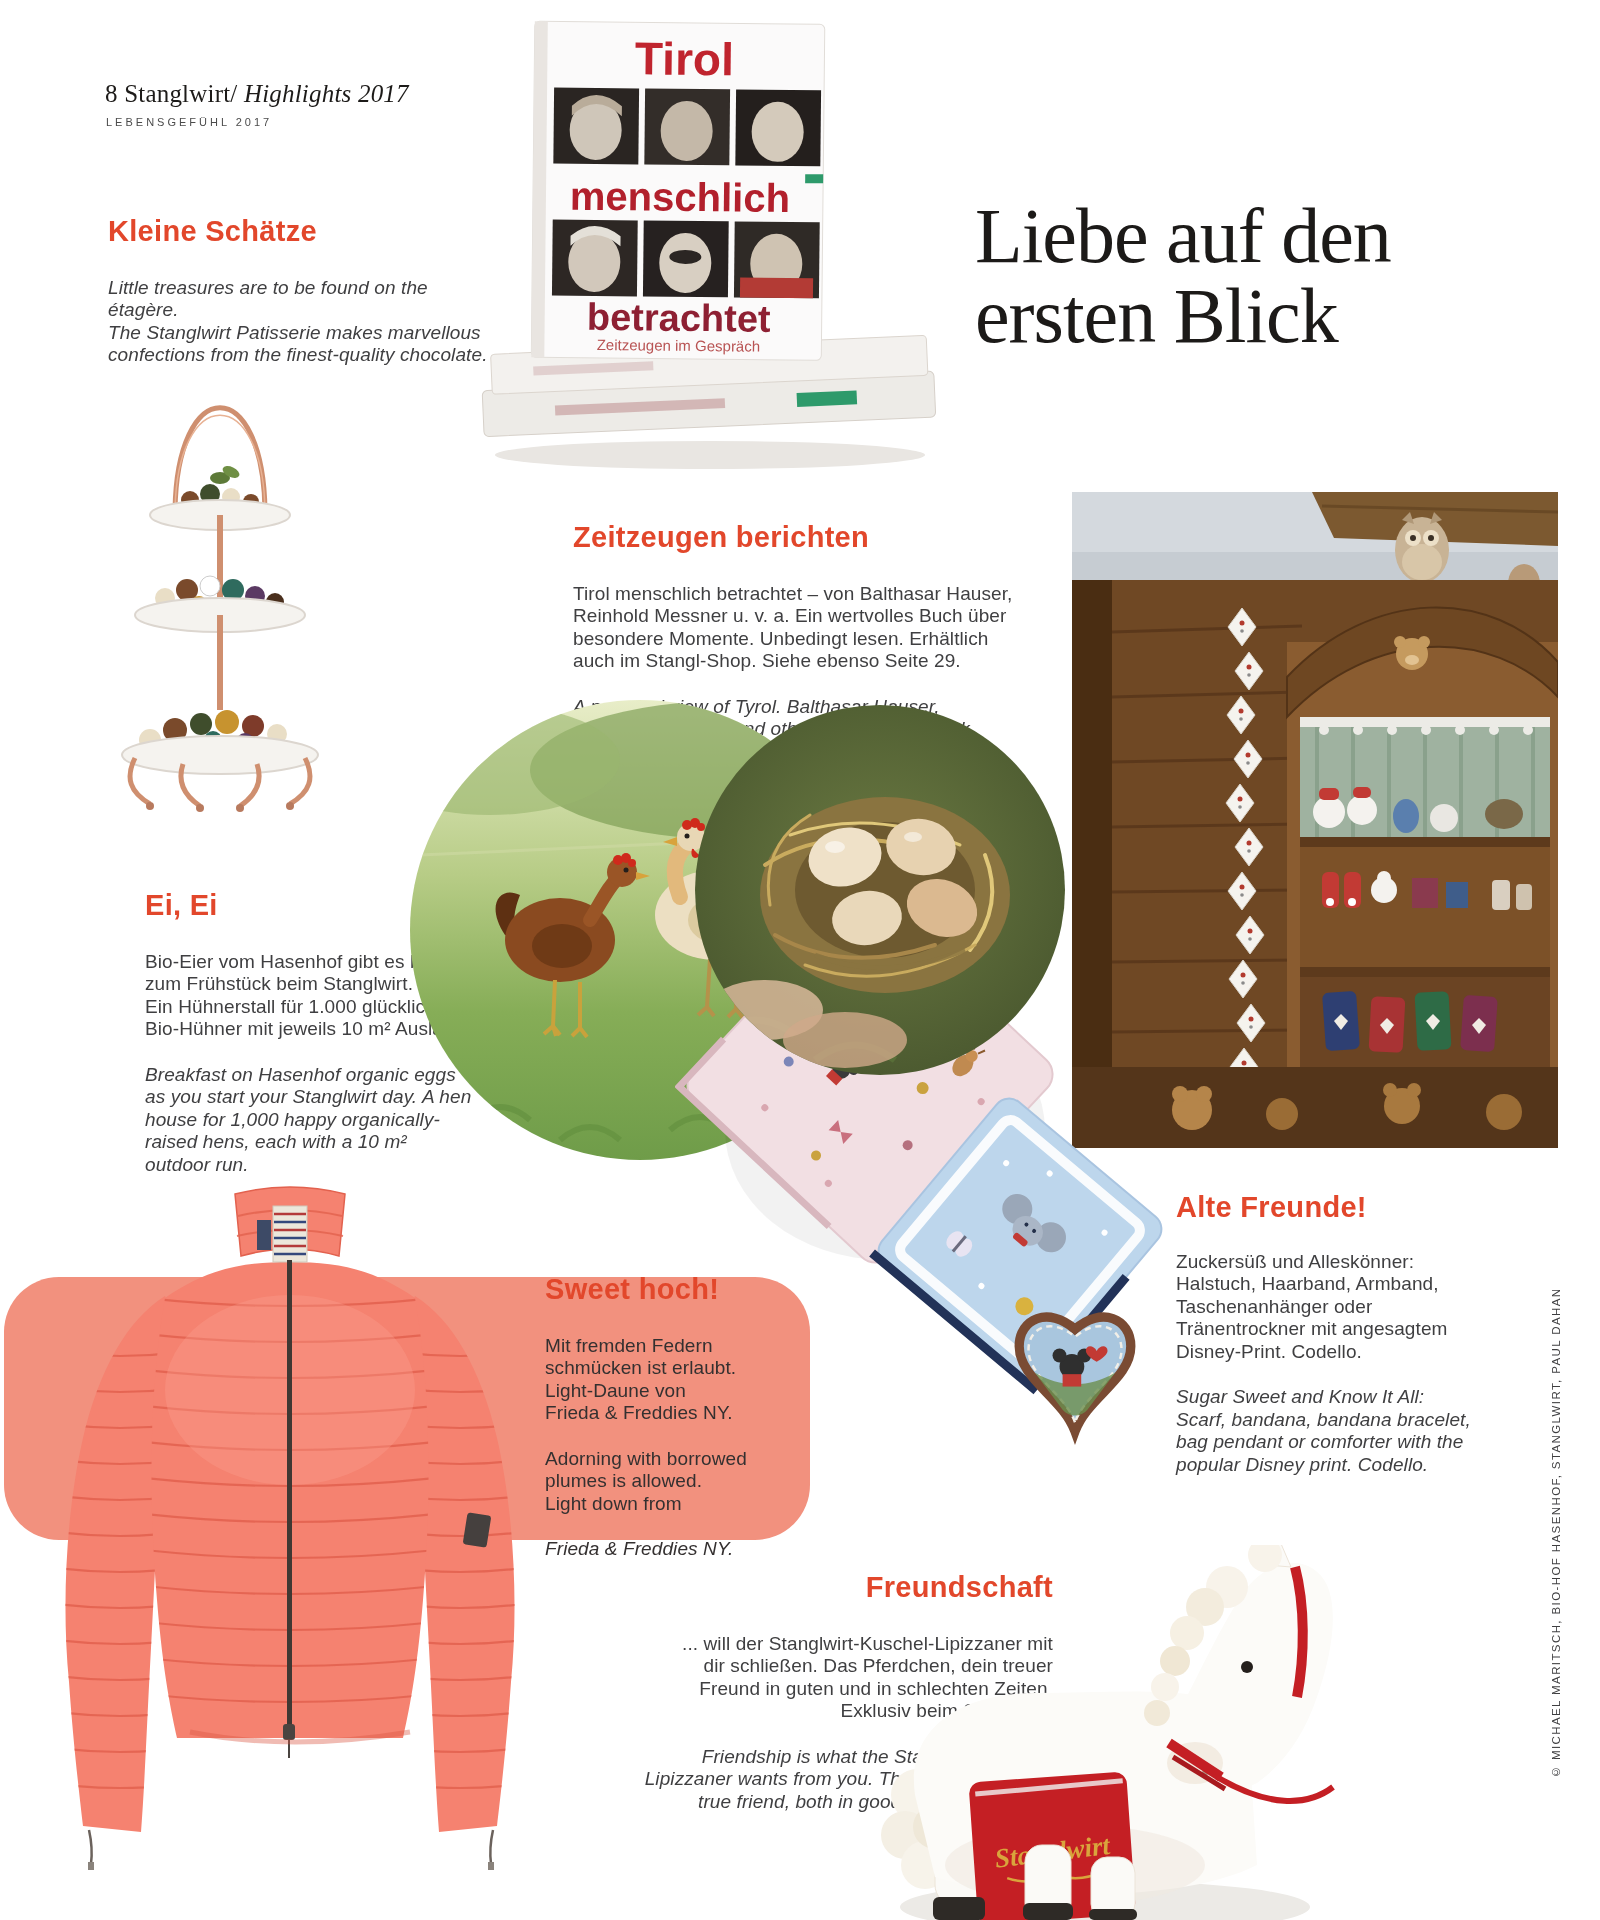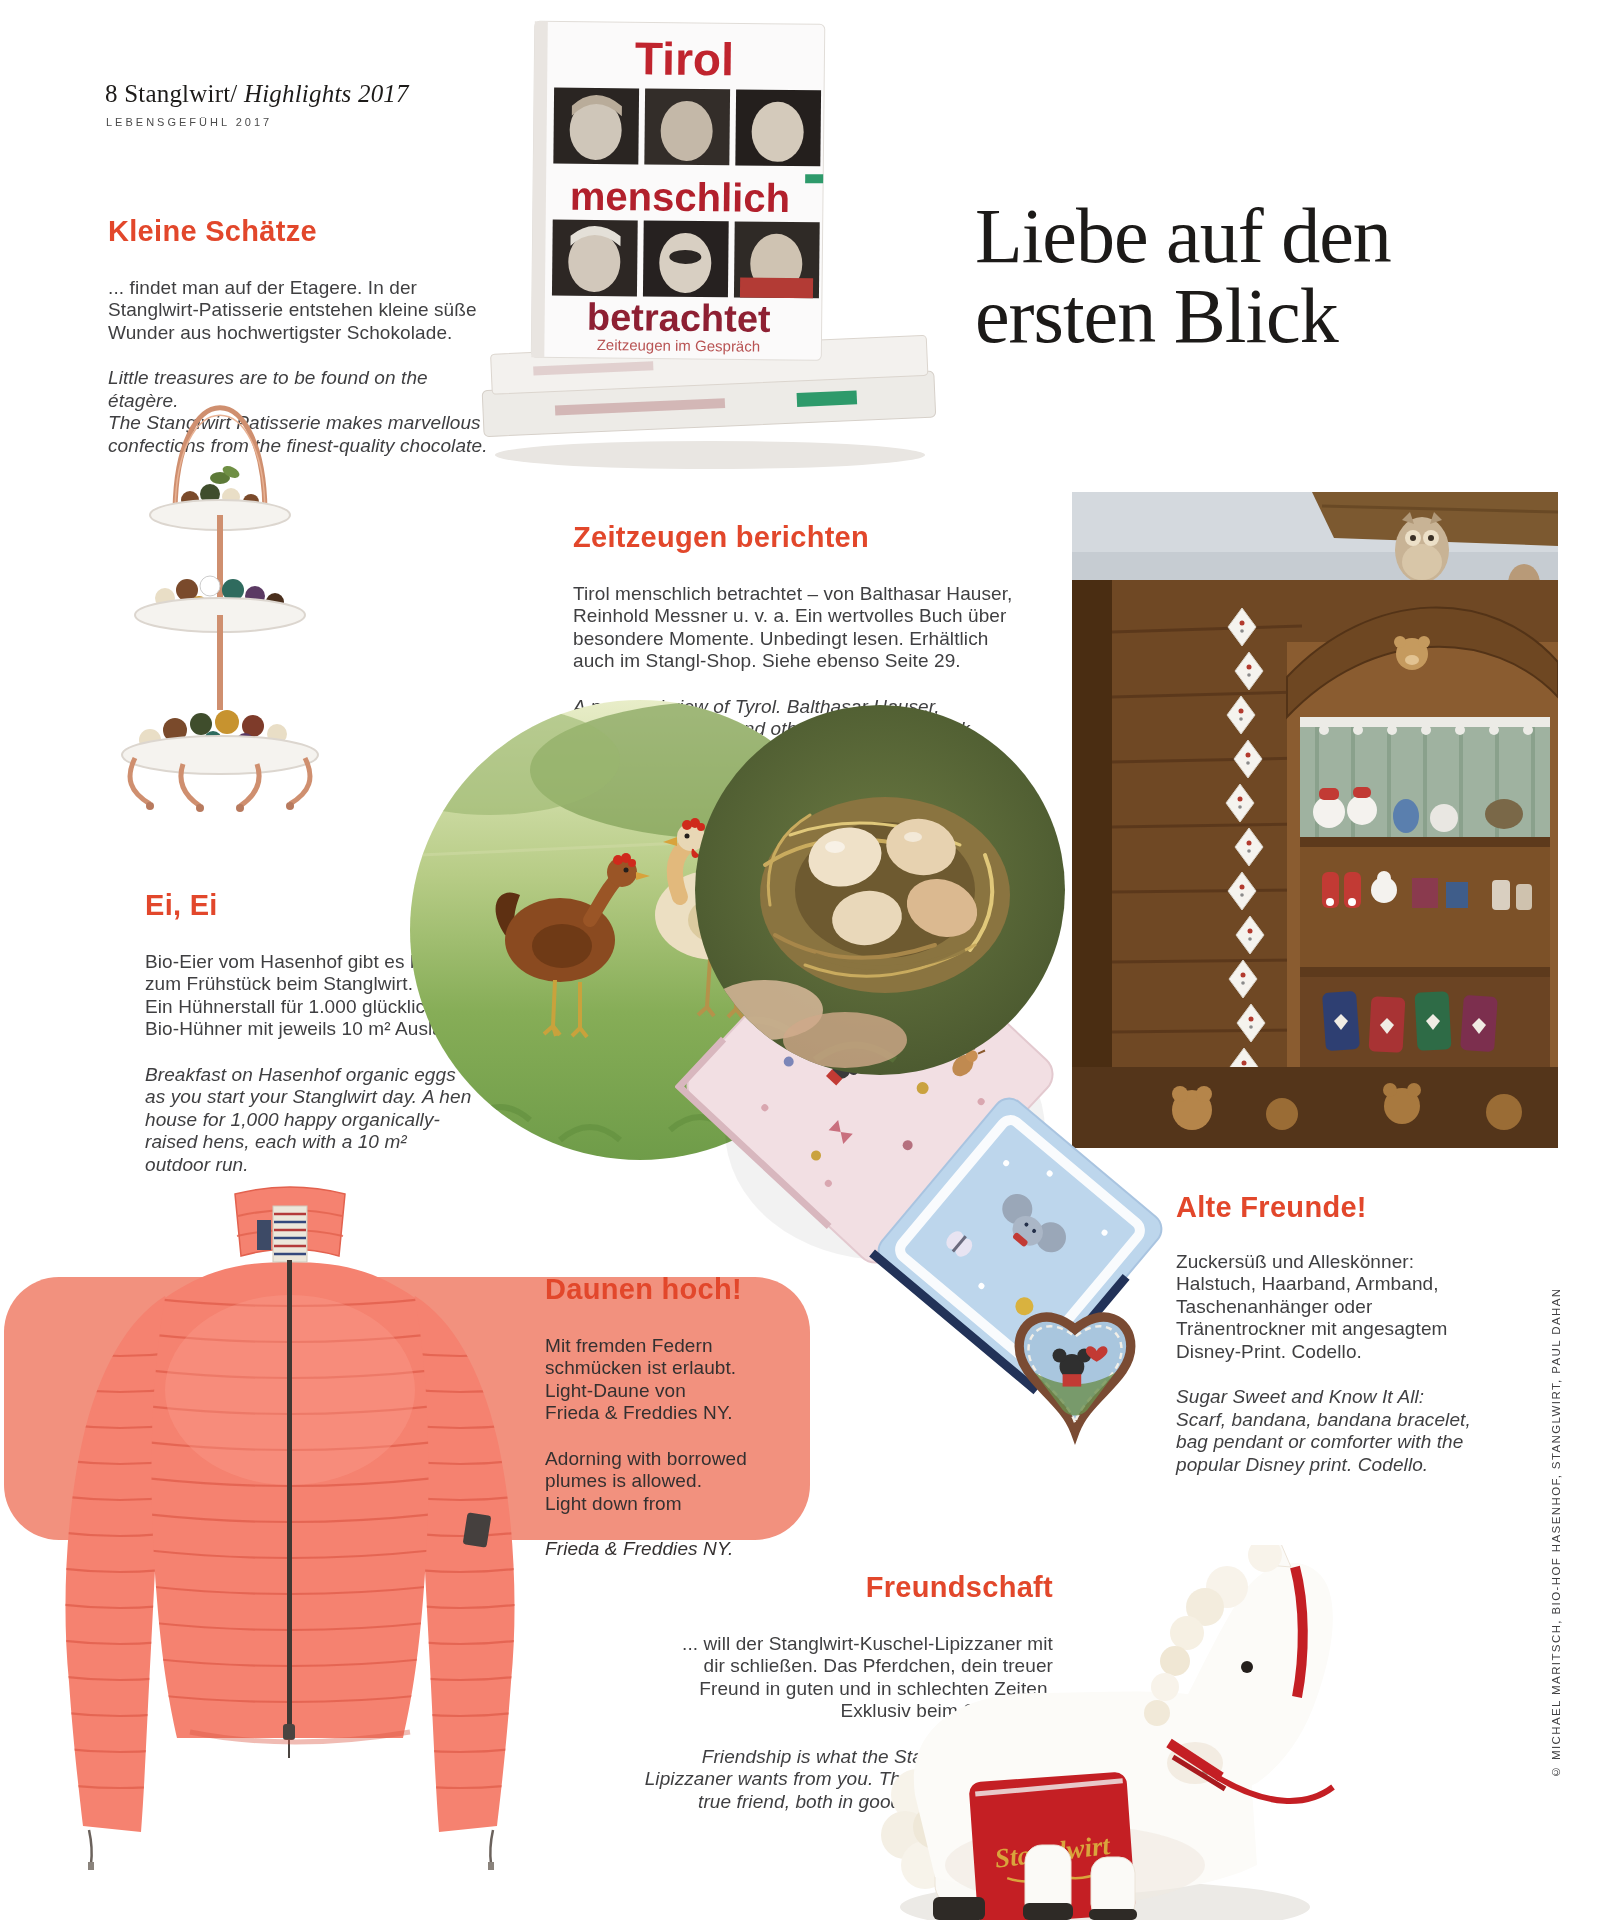--- a/index.html
+++ b/index.html
@@ -40,23 +40,20 @@
   </div>
   <div class="abs kicker" style="left:106px;top:116px;">LEBENSGEFÜHL 2017</div>
 
   <div class="abs headline" style="right:65px;top:196px;width:560px;">
     <div>Liebe auf den</div>
     <div>ersten Blick</div>
   </div>
 
   <div class="abs sec-title" style="left:108px;top:214px;">Kleine Schätze</div>
   <div class="abs body-text" style="left:108px;top:254px;width:390px;">
-    <div>... findet man auf der Etagere. In der
-Stanglwirt-Patisserie entstehen kleine süße
-Wunder aus hochwertigster Schokolade.</div>
     <div class="it">Little treasures are to be found on the étagère.
 The Stanglwirt Patisserie makes marvellous
 confections from the finest-quality chocolate.</div>
   </div>
 
   <svg class="abs" style="left:475px;top:15px;" width="470" height="460" viewBox="0 0 470 460">
     <ellipse cx="235" cy="440" rx="215" ry="14" fill="#e9e6e2"></ellipse>
     <g transform="rotate(-2.5 230 390)">
       <rect x="8" y="366" width="452" height="46" rx="5" fill="#edebe7" stroke="#d6d0c9"></rect>
       <rect x="322" y="382" width="60" height="14" fill="#2e9a6b"></rect>
@@ -470,21 +467,21 @@
 Tränentrockner mit angesagtem
 Disney-Print. Codello.</div>
     <div class="it">Sugar Sweet and Know It All:
 Scarf, bandana, bandana bracelet,
 bag pendant or comforter with the
 popular Disney print. Codello.</div>
   </div>
 
   <div class="abs pink-panel" style="left:4px;top:1277px;width:806px;height:263px;"></div>
 
-  <div class="abs sec-title" style="left:545px;top:1272px;">Daunen hoch!</div>
+  <div class="abs sec-title" style="left:545px;top:1272px;">Sweet hoch!</div>
   <div class="abs body-text" style="left:545px;top:1312px;width:240px;color:#343030;">
     <div>Mit fremden Federn
 schmücken ist erlaubt.
 Light-Daune von
 Frieda &amp; Freddies NY.</div>
     <div>Adorning with borrowed
 plumes is allowed.
 Light down from</div>
     <div class="it">Frieda &amp; Freddies NY.</div>
   </div>

